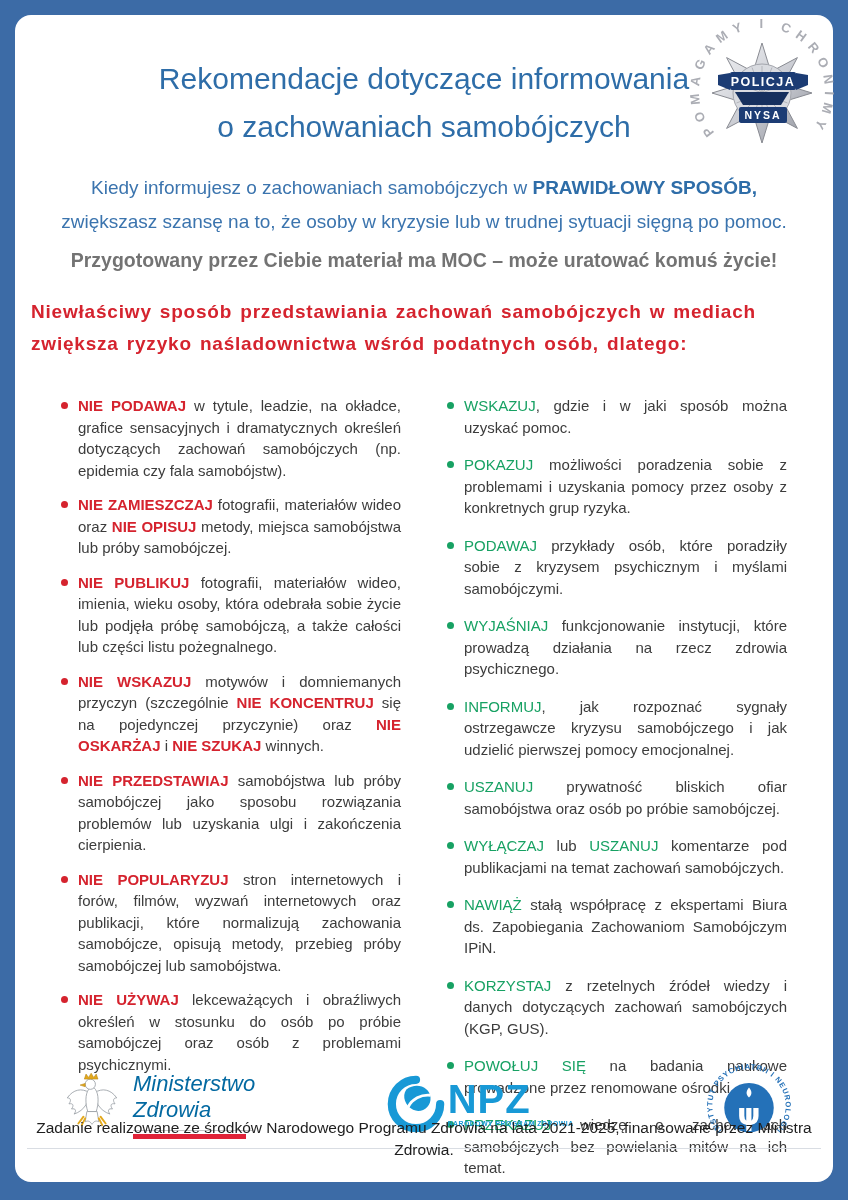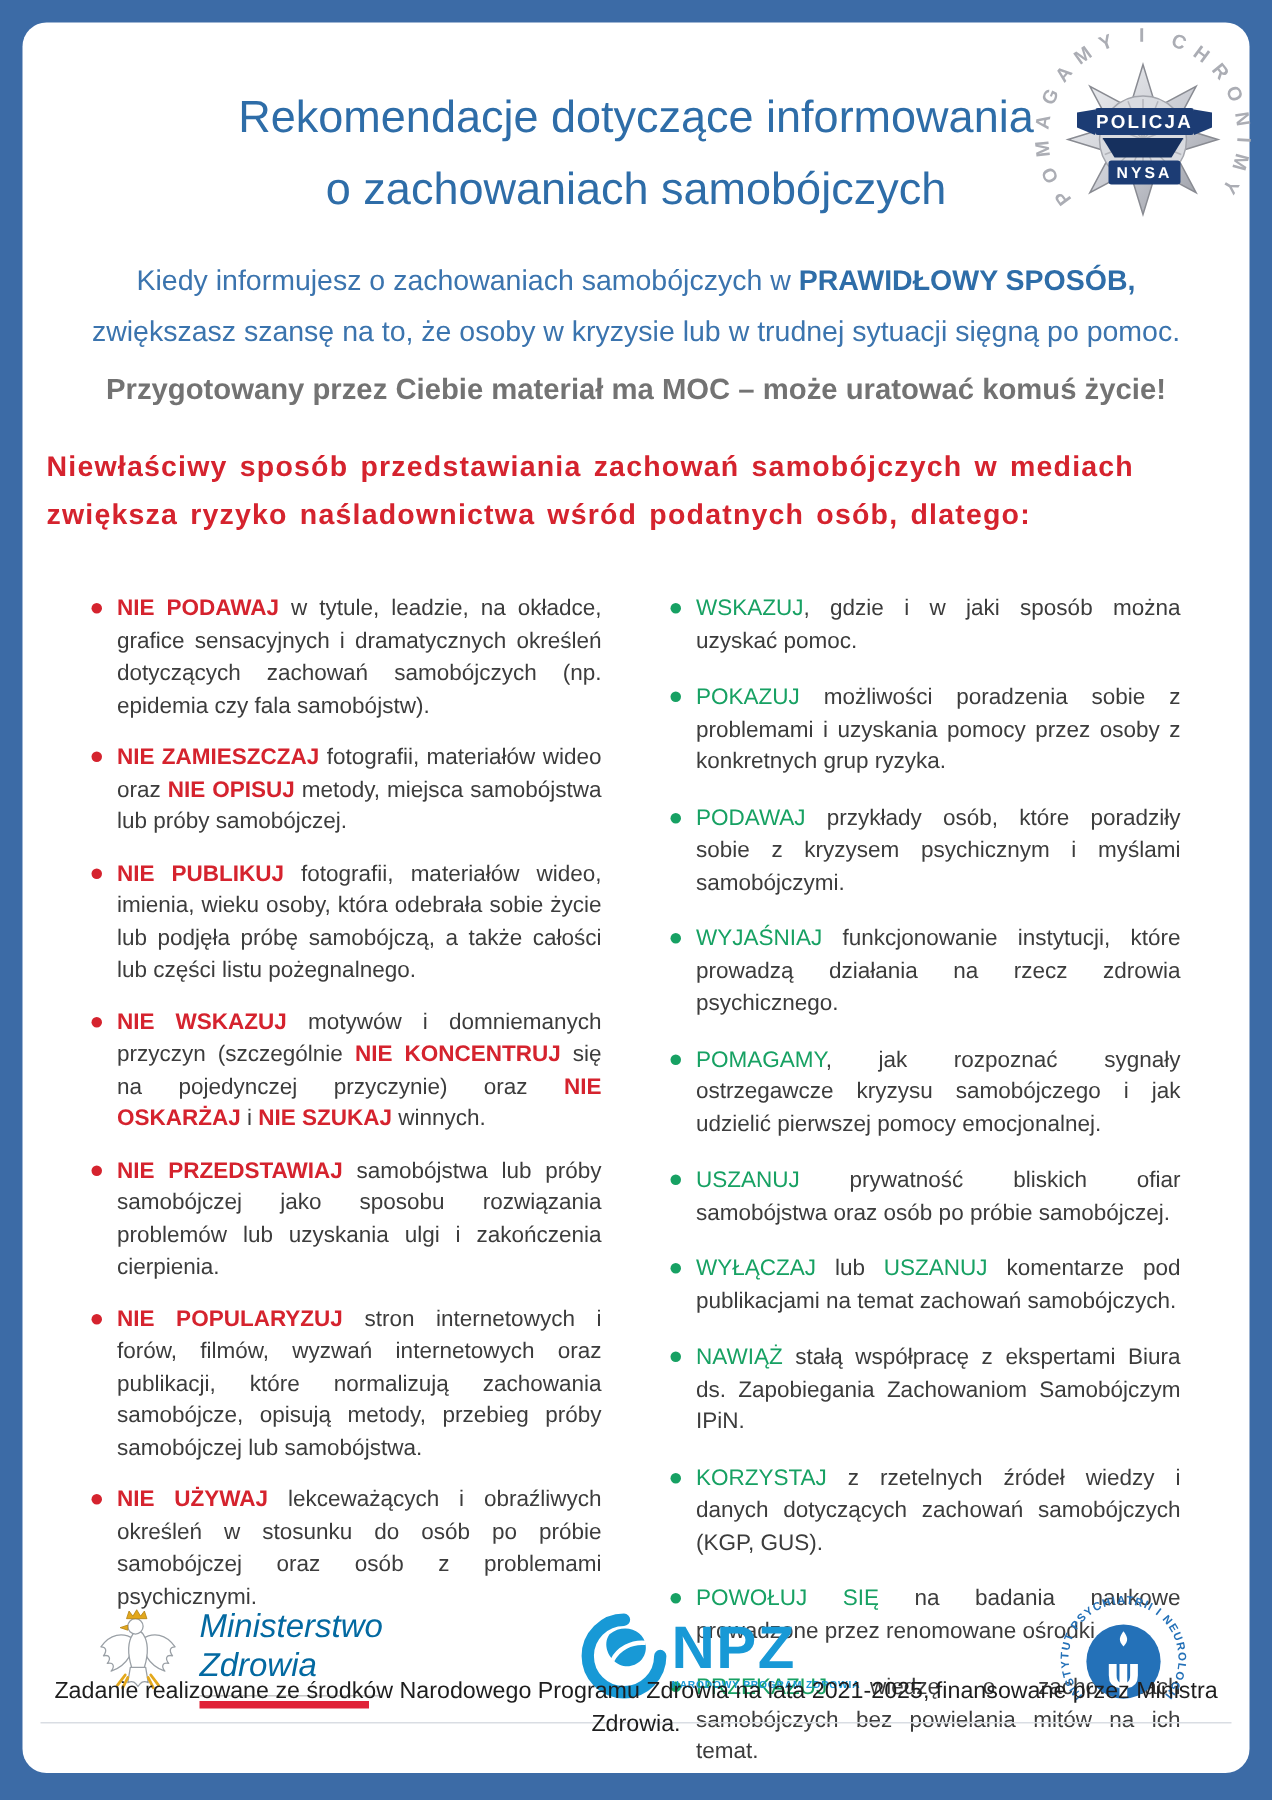--- a/index.html
+++ b/index.html
@@ -130,21 +130,21 @@
         <li><span class="kw">NIE WSKAZUJ</span><span> motywów i domniemanych przyczyn (szczególnie </span><span class="kw">NIE KONCENTRUJ</span><span> się na pojedynczej przyczynie) oraz </span><span class="kw">NIE OSKARŻAJ</span><span> i </span><span class="kw">NIE SZUKAJ</span><span> winnych.</span></li>
         <li><span class="kw">NIE PRZEDSTAWIAJ</span><span> samobójstwa lub próby samobójczej jako sposobu rozwiązania problemów lub uzyskania ulgi i zakończenia cierpienia.</span></li>
         <li><span class="kw">NIE POPULARYZUJ</span><span> stron internetowych i forów, filmów, wyzwań internetowych oraz publikacji, które normalizują zachowania samobójcze, opisują metody, przebieg próby samobójczej lub samobójstwa.</span></li>
         <li><span class="kw">NIE UŻYWAJ</span><span> lekceważących i obraźliwych określeń w stosunku do osób po próbie samobójczej oraz osób z problemami psychicznymi.</span></li>
       </ul>
     <ul class="col do">
         <li><span class="kw">WSKAZUJ</span><span>, gdzie i w jaki sposób można uzyskać pomoc.</span></li>
         <li><span class="kw">POKAZUJ</span><span> możliwości poradzenia sobie z problemami i uzyskania pomocy przez osoby z konkretnych grup ryzyka.</span></li>
         <li><span class="kw">PODAWAJ</span><span> przykłady osób, które poradziły sobie z kryzysem psychicznym i myślami samobójczymi.</span></li>
         <li><span class="kw">WYJAŚNIAJ</span><span> funkcjonowanie instytucji, które prowadzą działania na rzecz zdrowia psychicznego.</span></li>
-        <li><span class="kw">POMAGAMY</span><span>, jak rozpoznać sygnały ostrzegawcze kryzysu samobójczego i jak udzielić pierwszej pomocy emocjonalnej.</span></li>
+        <li><span class="kw">INFORMUJ</span><span>, jak rozpoznać sygnały ostrzegawcze kryzysu samobójczego i jak udzielić pierwszej pomocy emocjonalnej.</span></li>
         <li><span class="kw">USZANUJ</span><span> prywatność bliskich ofiar samobójstwa oraz osób po próbie samobójczej.</span></li>
         <li><span class="kw">WYŁĄCZAJ</span><span> lub </span><span class="kw">USZANUJ</span><span> komentarze pod publikacjami na temat zachowań samobójczych.</span></li>
         <li><span class="kw">NAWIĄŻ</span><span> stałą współpracę z ekspertami Biura ds. Zapobiegania Zachowaniom Samobójczym IPiN.</span></li>
         <li><span class="kw">KORZYSTAJ</span><span> z rzetelnych źródeł wiedzy i danych dotyczących zachowań samobójczych (KGP, GUS).</span></li>
         <li><span class="kw">POWOŁUJ SIĘ</span><span> na badania naukowe prowadzone przez renomowane ośrodki.</span></li>
         <li><span class="kw">PRZEKAZUJ</span><span> wiedzę o zachowaniach samobójczych bez powielania mitów na ich temat.</span></li>
       </ul>
   </div>
 
   <div class="logos">

